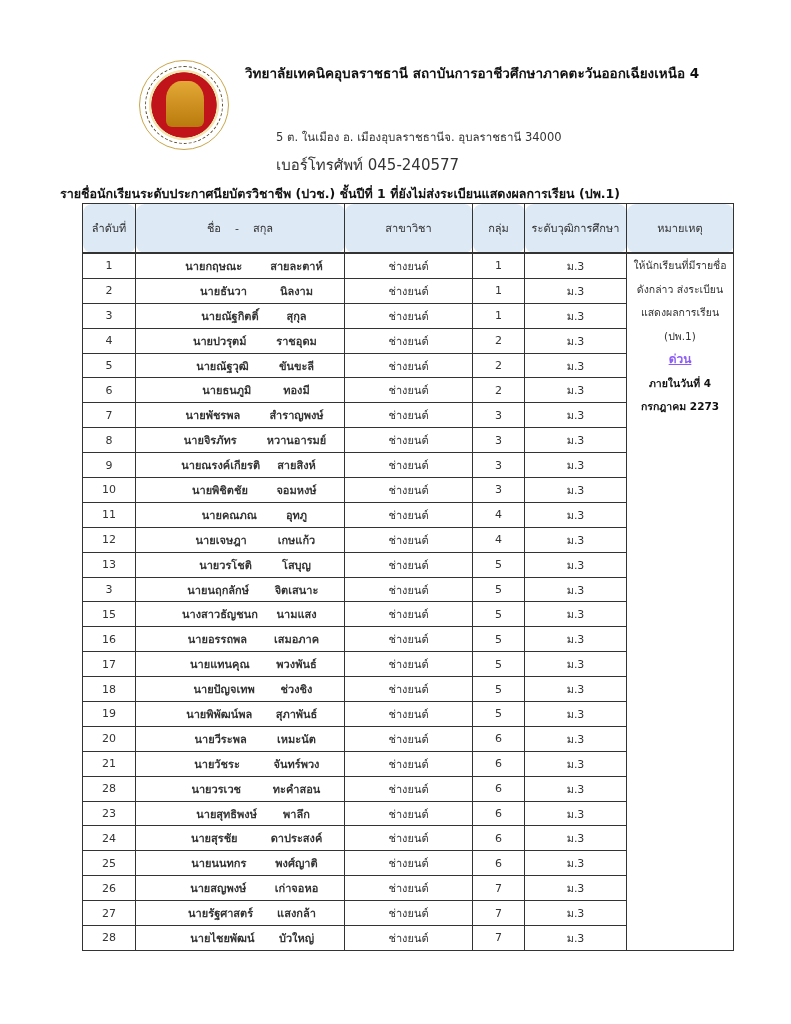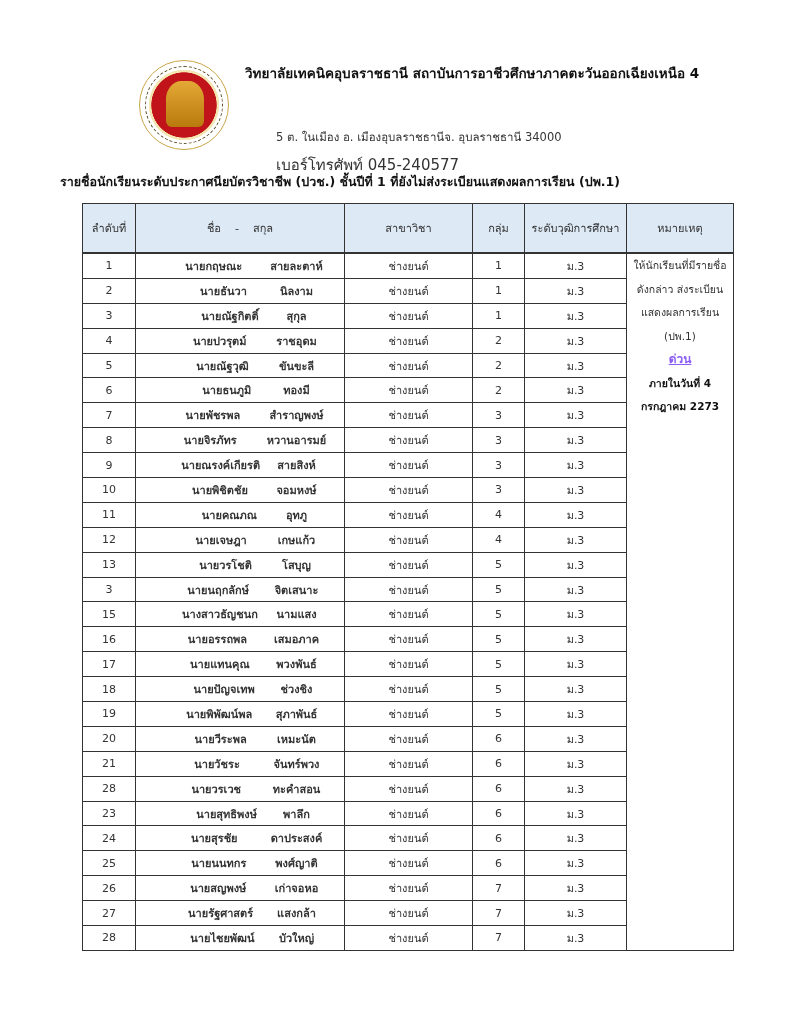--- a/index.html
+++ b/index.html
@@ -7,24 +7,24 @@
            font-family: "DejaVu Sans", "Liberation Sans", sans-serif; color: #222; }
     .logo { position: absolute; left: 139px; top: 60px; width: 90px; height: 90px; border-radius: 50%;
             background: radial-gradient(circle, #c0141a 0 52%, #f4e6b0 53% 56%, #ffffff 57% 100%);
             border: 1px solid #caa64a; box-sizing: border-box; }
     .logo .inner { position: absolute; left: 26px; top: 20px; width: 38px; height: 46px;
                    background: linear-gradient(#e8b93a, #b8860b); border-radius: 40% 40% 6px 6px; opacity: .9; }
     .logo .ring { position: absolute; inset: 5px; border-radius: 50%; border: 1px dashed #5a4a22; }
     .header-title { position: absolute; left: 237px; top: 62px; font-size: 13.5px; font-weight: bold; color: #111; white-space: nowrap; margin-left: 8px; }
     .header-addr { position: absolute; left: 276px; top: 96px; font-size: 11.5px; color: #333; white-space: nowrap; margin-top: 32px; }
     .header-phone { position: absolute; left: 276px; top: 125px; font-size: 15px; color: #333; white-space: nowrap; margin-top: 28px; }
-    .doc-title { position: absolute; left: 0; width: 680px; top: 172px; text-align: center; font-size: 12.5px; font-weight: bold; color: #111; white-space: nowrap; }
+    .doc-title { position: absolute; left: 0; width: 680px; top: 184px; text-align: center; font-size: 12.5px; font-weight: bold; color: #111; white-space: nowrap; }
     table.list { position: absolute; left: 82px; top: 203px; border-collapse: collapse; font-size: 11px; color: #333; }
     table.list th, table.list td { border: 1px solid #333; height: 23.9px; padding: 0; text-align: center; }
-    table.list thead th { background: #dde9f5; height: 48px; font-weight: normal; font-size: 11px; color: #333; }
+    table.list thead th { background: #dde9f5; height: 48px; font-weight: normal; font-size: 11px; color: #333; border-radius: 9px; }
     table.list thead { border-bottom: 2px solid #333; }
     td.name-cell { text-align: left; padding-left: 10px; font-weight: bold; }
     .fn { display: inline-block; width: 113px; }
     .ln { display: inline-block; }
     td.remark { vertical-align: top; padding-top: 22px; font-size: 10.5px; line-height: 23.5px; color: #333; }
     .remark .urgent { font-weight: bold; text-decoration: underline; font-size: 12px; color: #8b5cf6; }
     .remark .deadline { font-weight: bold; color: #111; }
     .hdr-sep { display:inline-block; margin: 0 14px; }
   </style>
 </head>

